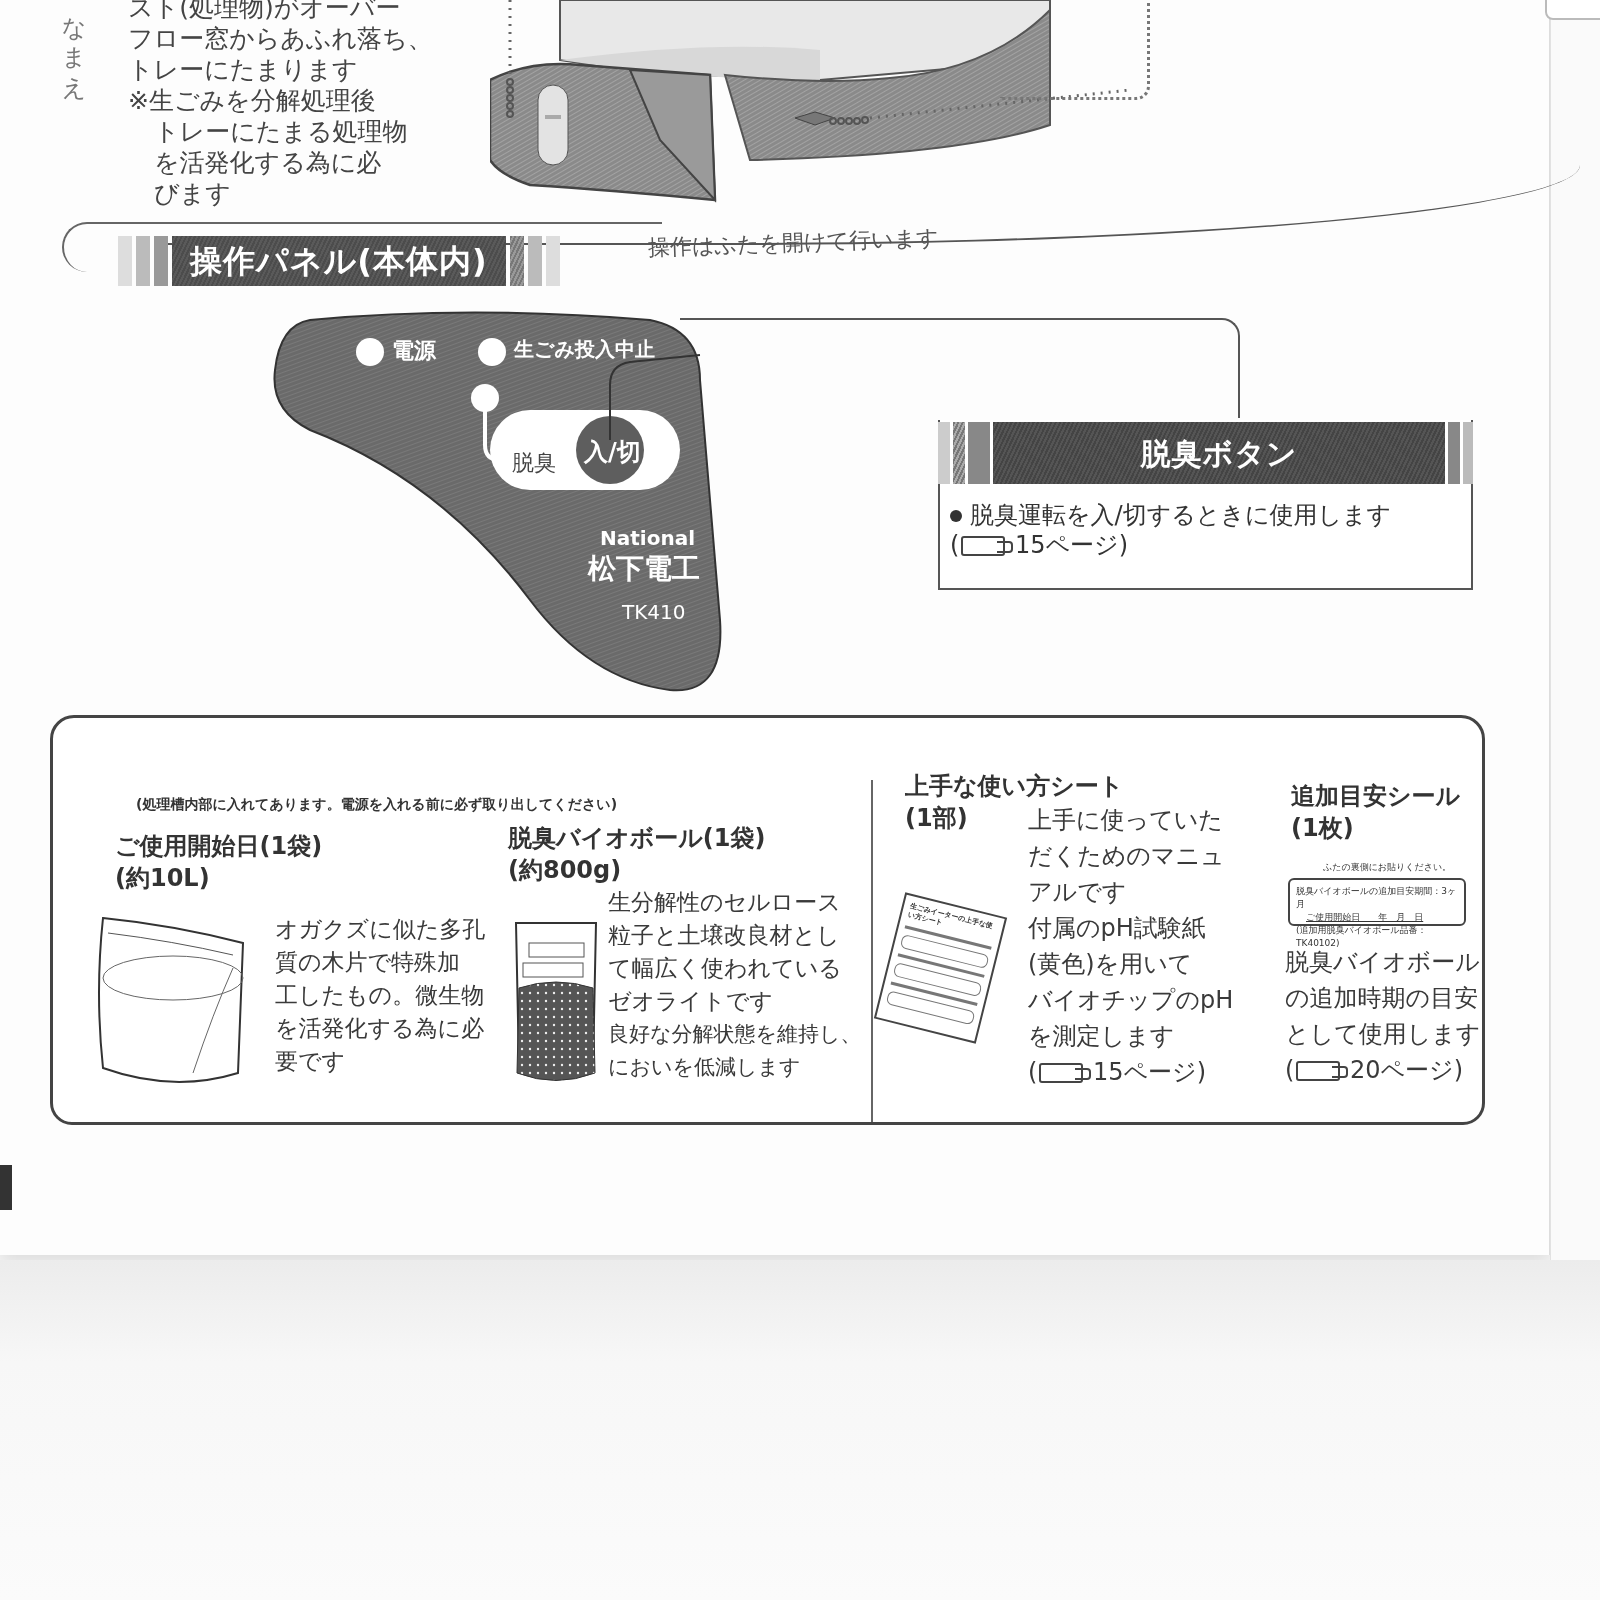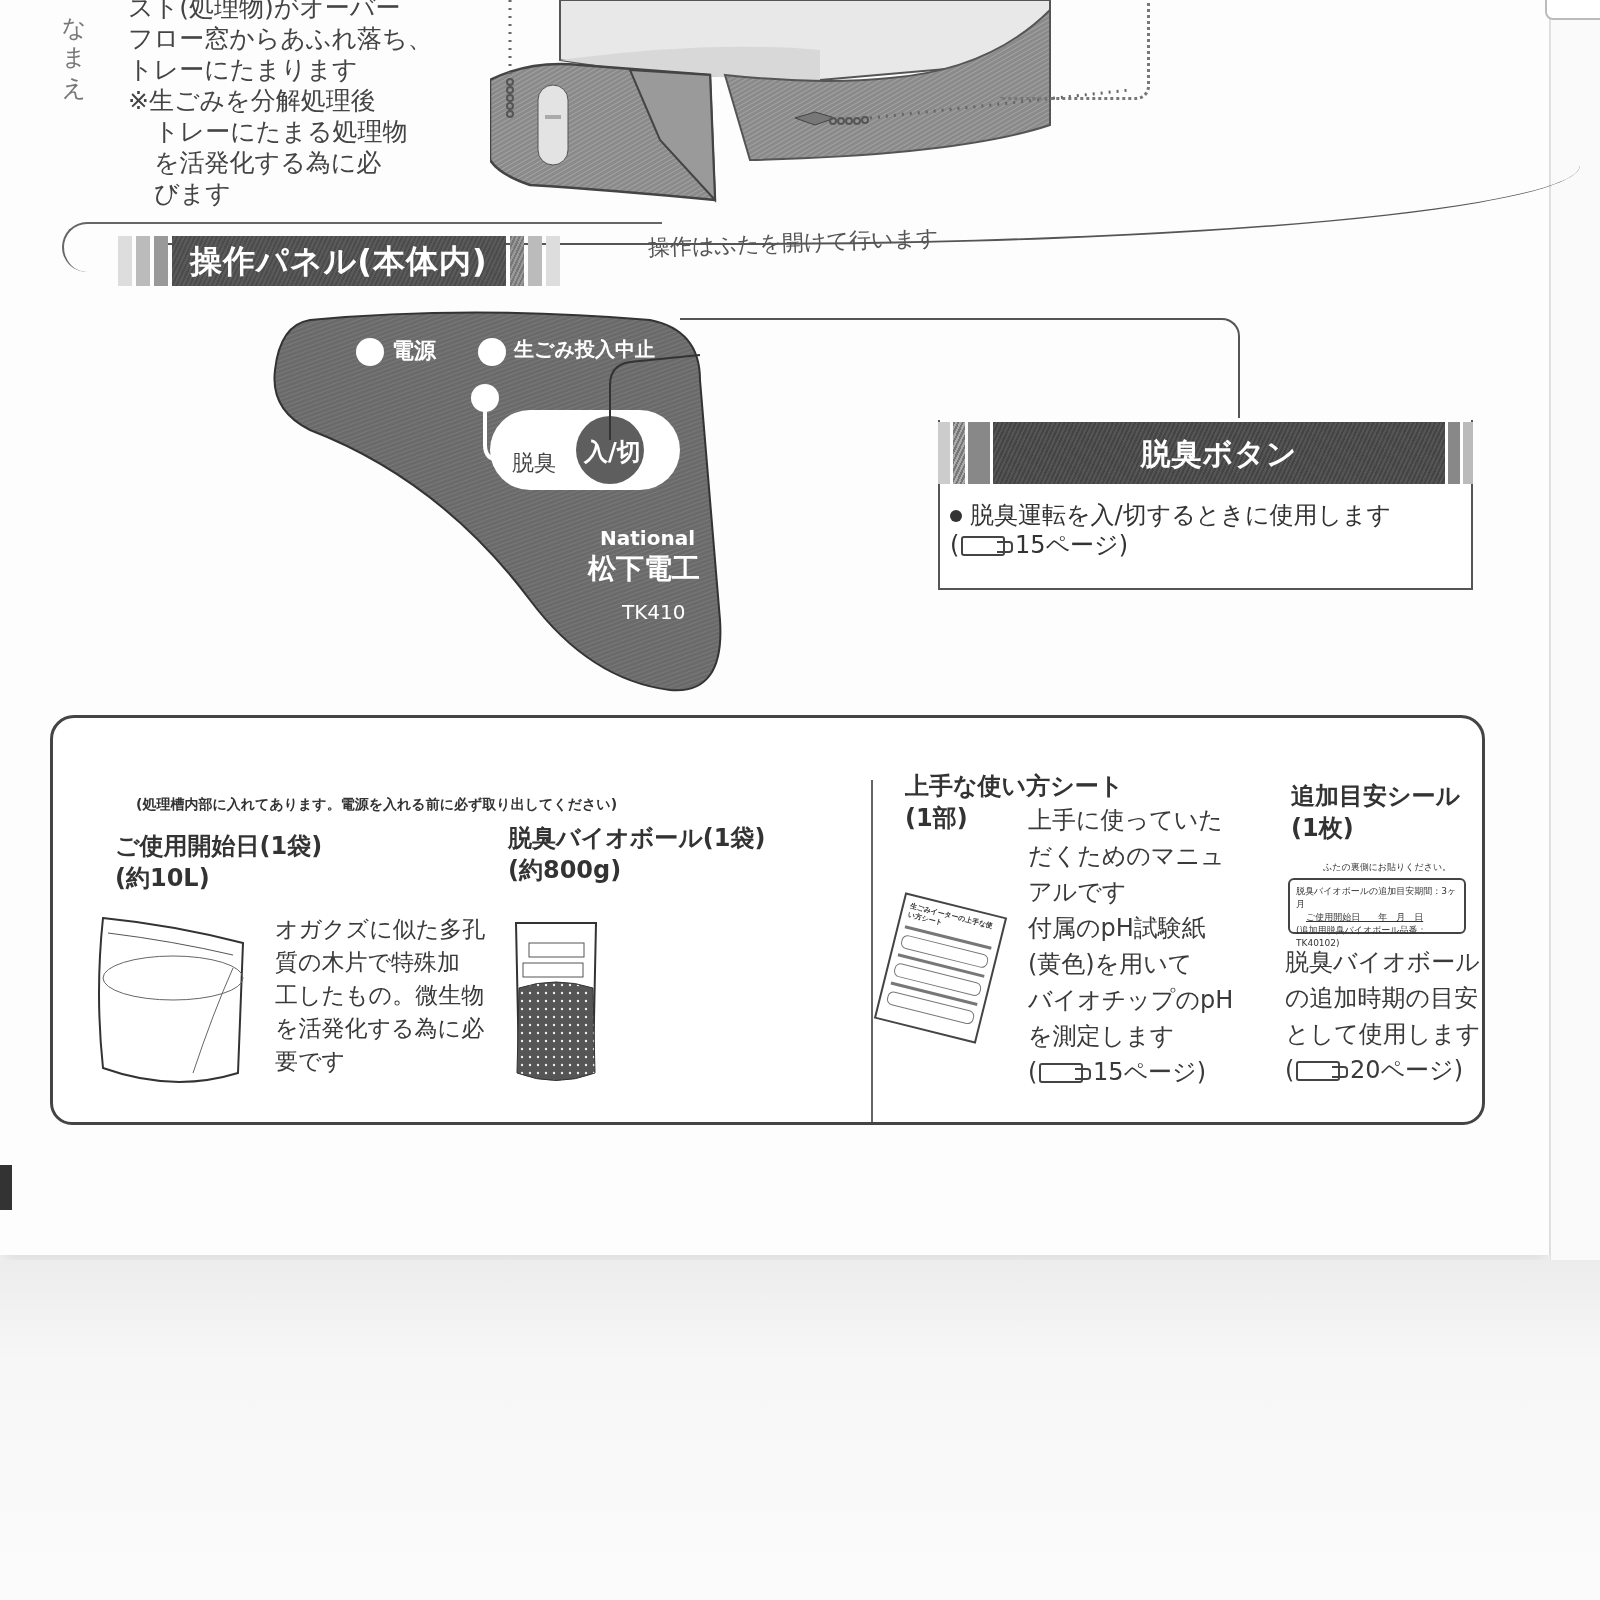--- a/index.html
+++ b/index.html
@@ -107,21 +107,21 @@
     position: absolute; left: 0; top: 0; width: 100%; height: 62px;
     background: linear-gradient(#cfcfcf, #d9d9d9); border-bottom: 2px solid #777;
   }
   .incl-title { position: absolute; left: 0; width: 100%; text-align: center; top: 12px; font-size: 32px; font-weight: bold; color: #333; }
   .incl-divider { position: absolute; left: 818px; top: 62px; width: 2px; height: 350px; background: #666; }
   .t { position: absolute; color: #333; }
   .note { left: 47px; top: 78px; font-size: 14px; font-weight: bold; margin-left: 36px; }
   .item-name { font-size: 24px; font-weight: bold; line-height: 32px; }
   .item-desc { font-size: 23px; line-height: 33px; color: #3a3a3a; }
   .sticker {
-    position: absolute; left: 1235px; top: 160px; width: 178px; height: 56px;
+    position: absolute; left: 1235px; top: 160px; width: 178px; height: 48px;
     border: 2px solid #444; border-radius: 6px; font-size: 9px; line-height: 13px; padding: 5px 6px; color: #333;
   }
   .sticker-top { position: absolute; left: 1270px; top: 143px; font-size: 9px; color: #333; }
 
   .corner-tab { left: 0; top: 1165px; width: 12px; height: 45px; background: #333; }
 </style>
 </head>
 <body>
 
 <div class="page"></div>
@@ -253,20 +253,28 @@
       <pattern id="dots" width="8" height="8" patternUnits="userSpaceOnUse">
         <rect width="8" height="8" fill="#555"></rect>
         <circle cx="3" cy="3" r="1.2" fill="#eee"></circle>
       </pattern>
     </defs>
     <path d="M5 5 L85 5 L82 150 Q45 165 8 150 Z" fill="#fff" stroke="#333" stroke-width="2"></path>
     <rect x="18" y="25" width="55" height="14" fill="#fff" stroke="#555"></rect>
     <rect x="12" y="45" width="60" height="14" fill="#fff" stroke="#555"></rect>
     <path d="M8 70 Q45 58 82 70 L84 155 Q45 170 6 155 Z" fill="url(#dots)" stroke="#333"></path>
   </svg>
+  <div class="t item-desc" style="left:555px;top:168px">
+    <div>生分解性のセルロース</div>
+    <div>粒子と土壌改良材とし</div>
+    <div>て幅広く使われている</div>
+    <div>ゼオライトです</div>
+    <div style="font-size:21px">良好な分解状態を維持し、</div>
+    <div style="font-size:21px">においを低減します</div>
+  </div>
 
   <div class="t item-name" style="left:852px;top:50px;top:52px">上手な使い方シート</div>
   <div class="t item-name" style="left:852px;top:84px">(1部)</div>
   <div class="t" style="left:835px;top:185px;width:105px;height:130px;border:2px solid #444;background:#fff;transform:rotate(14deg);font-size:7px;padding:6px;line-height:9px">
     <div style="font-weight:bold">生ごみイーターの上手な使い方シート</div>
     <div style="margin-top:6px;height:3px;background:#777"></div>
     <div style="margin-top:6px;height:14px;border:1px solid #777;border-radius:6px"></div>
     <div style="margin-top:6px;height:3px;background:#777"></div>
     <div style="margin-top:6px;height:14px;border:1px solid #777;border-radius:6px"></div>
     <div style="margin-top:6px;height:3px;background:#777"></div>

